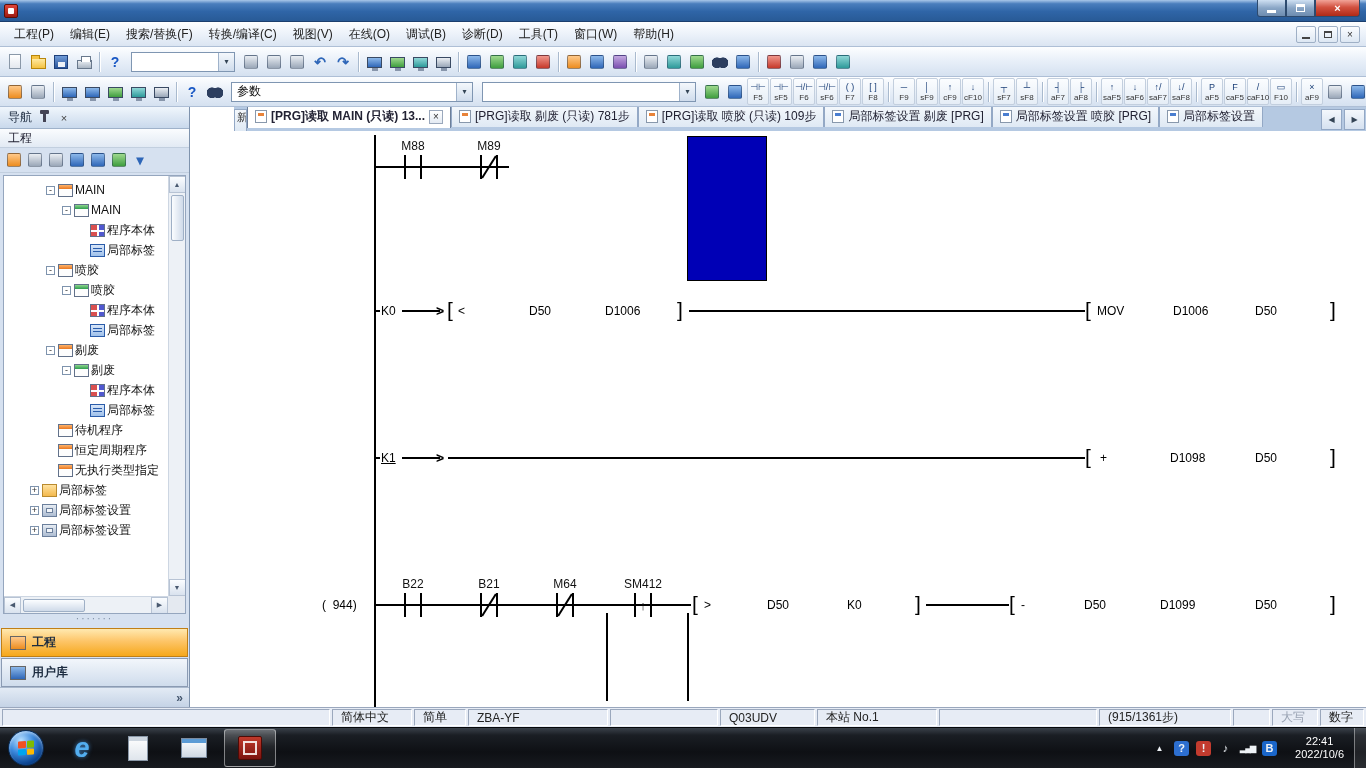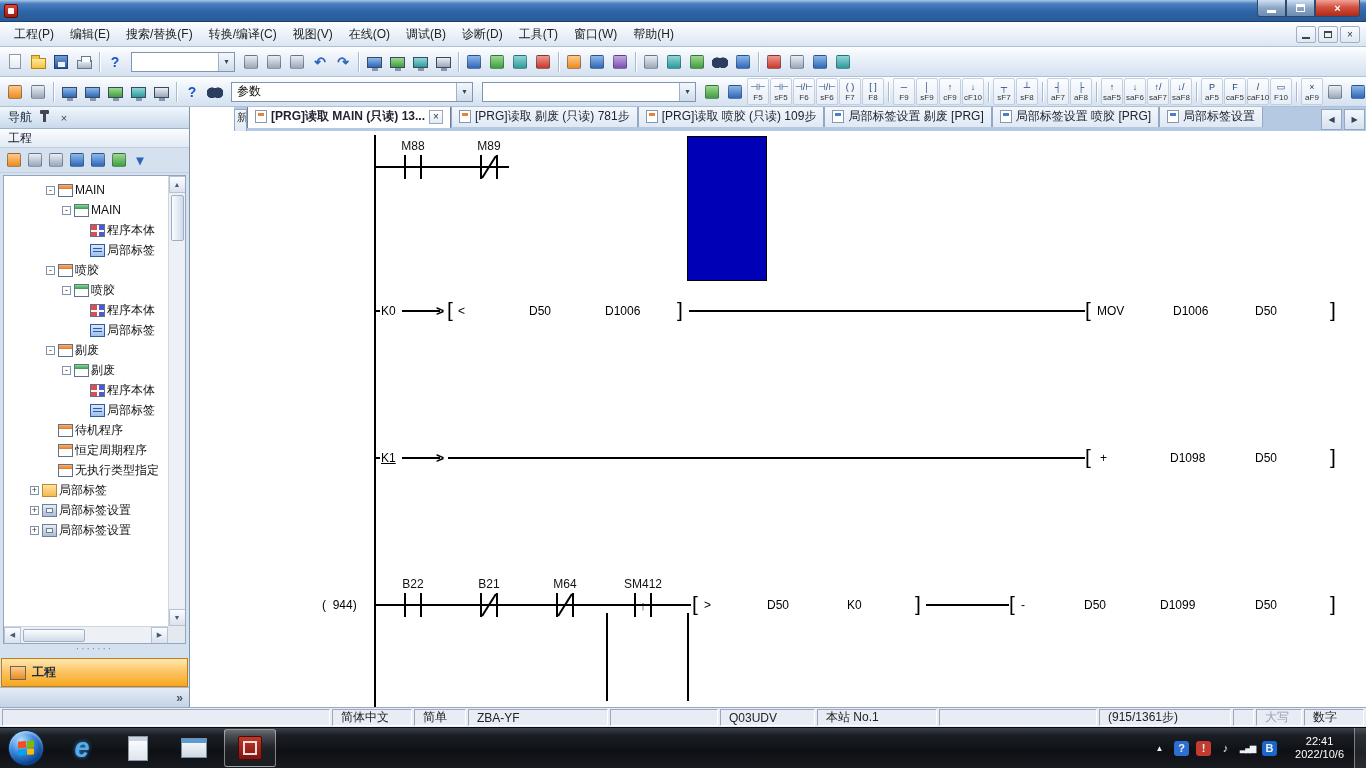--- a/index.html
+++ b/index.html
@@ -630,20 +630,24 @@
       <span class="sarrow" style="margin-left:auto">▶</span>
     </div>
     <div class="scorner"></div>
   </div>
   <div class="nav-dots">·······</div>
   <div class="nav-buttons">
       <div class="navbtn active">
         <i class="nbico nb-project"></i>
         <span>工程</span>
       </div>
+      <div class="navbtn">
+        <i class="nbico nb-user-library"></i>
+        <span>用户库</span>
+      </div>
     </div>
   <div class="nav-footer">
     <span>»</span>
   </div>
 </div>
 
 <div class="editor">
   <div class="tabbar">
     <div class="tab-sliver">
       <span>新</span>
@@ -766,21 +770,21 @@
       <div class="seg" style="width: 80px;">简体中文</div>
       <div class="seg" style="width: 52px;">简单</div>
       <div class="seg" style="width: 140px;">ZBA-YF</div>
       <div class="seg" style="width: 108px;"></div>
       <div class="seg" style="width: 95px;">Q03UDV</div>
       <div class="seg" style="width: 120px;">本站 No.1</div>
       <div class="seg" style="width: 158px;"></div>
       <div class="seg" style="width: 132px;">(915/1361步)</div>
       <div class="seg" style="flex: 1 1 0%;"></div>
       <div class="seg dim" style="width: 46px;">大写</div>
-      <div class="seg" style="width: 60px;">数字</div>
+      <div class="seg" style="width: 44px;">数字</div>
     </div>
 </div>
 
 <div class="taskbar">
   <span class="orb">
     <i class="flag">
         <b class="f1"></b>
         <b class="f2"></b>
         <b class="f3"></b>
         <b class="f4"></b>

